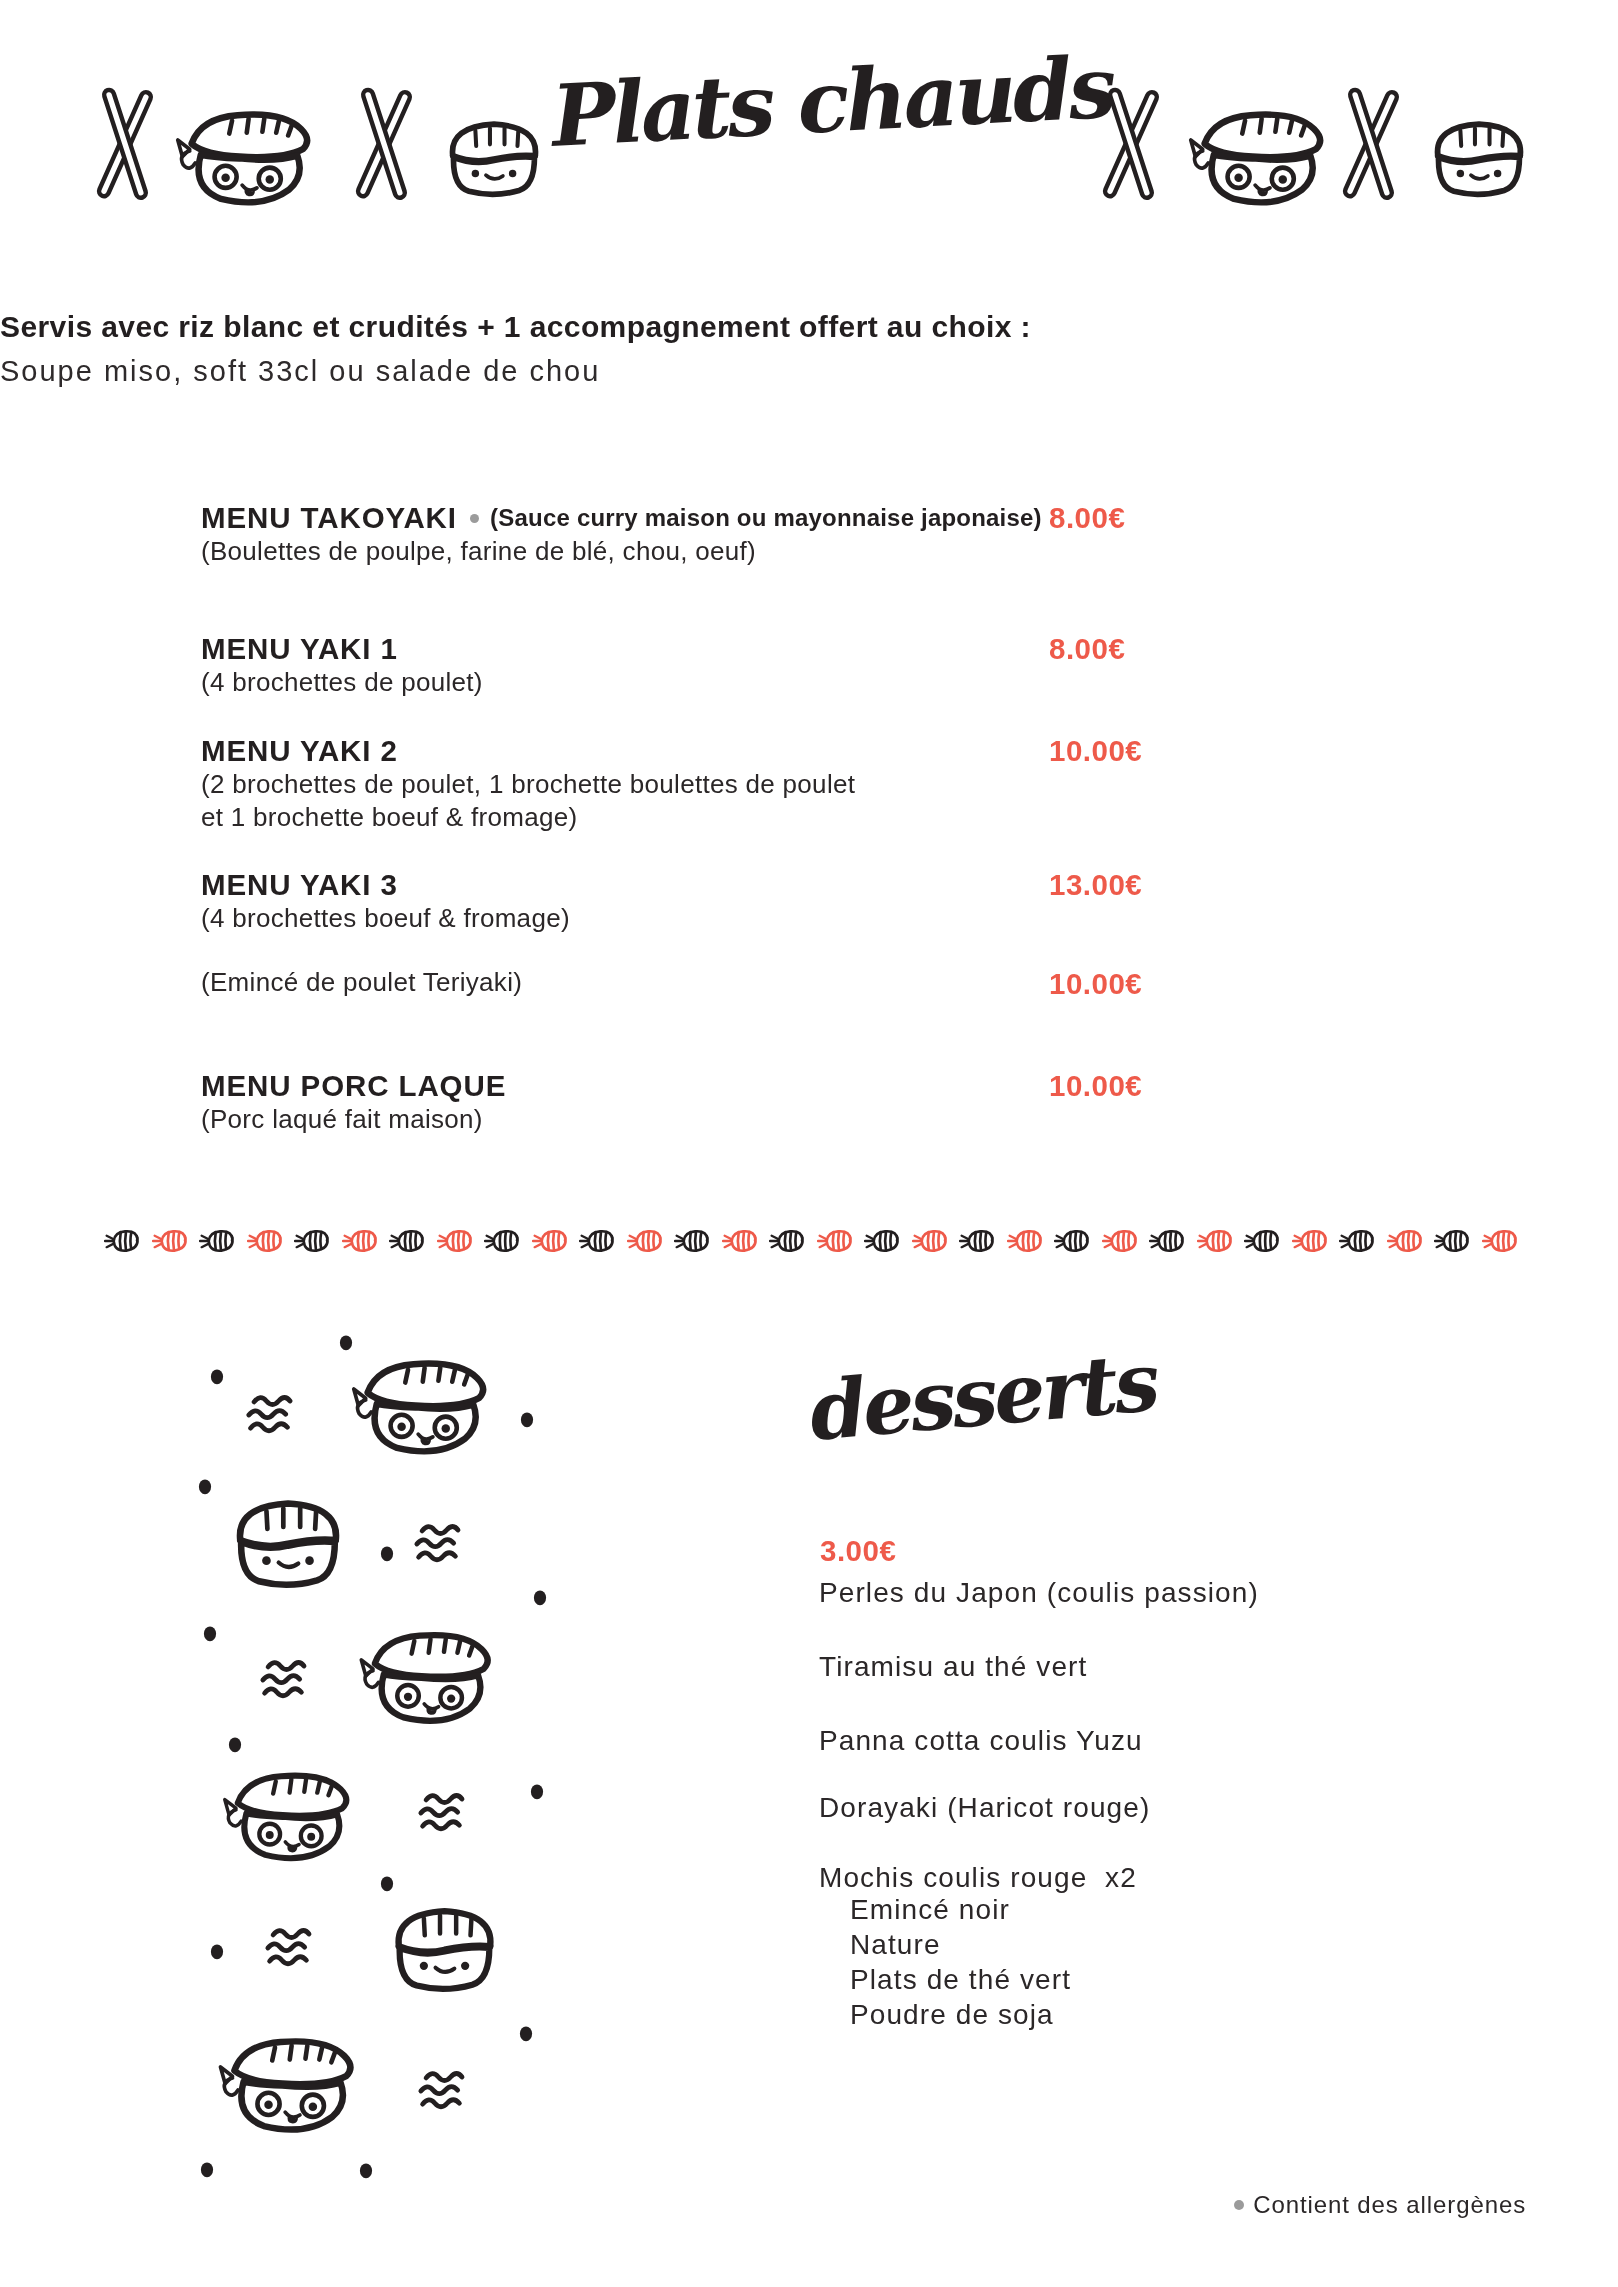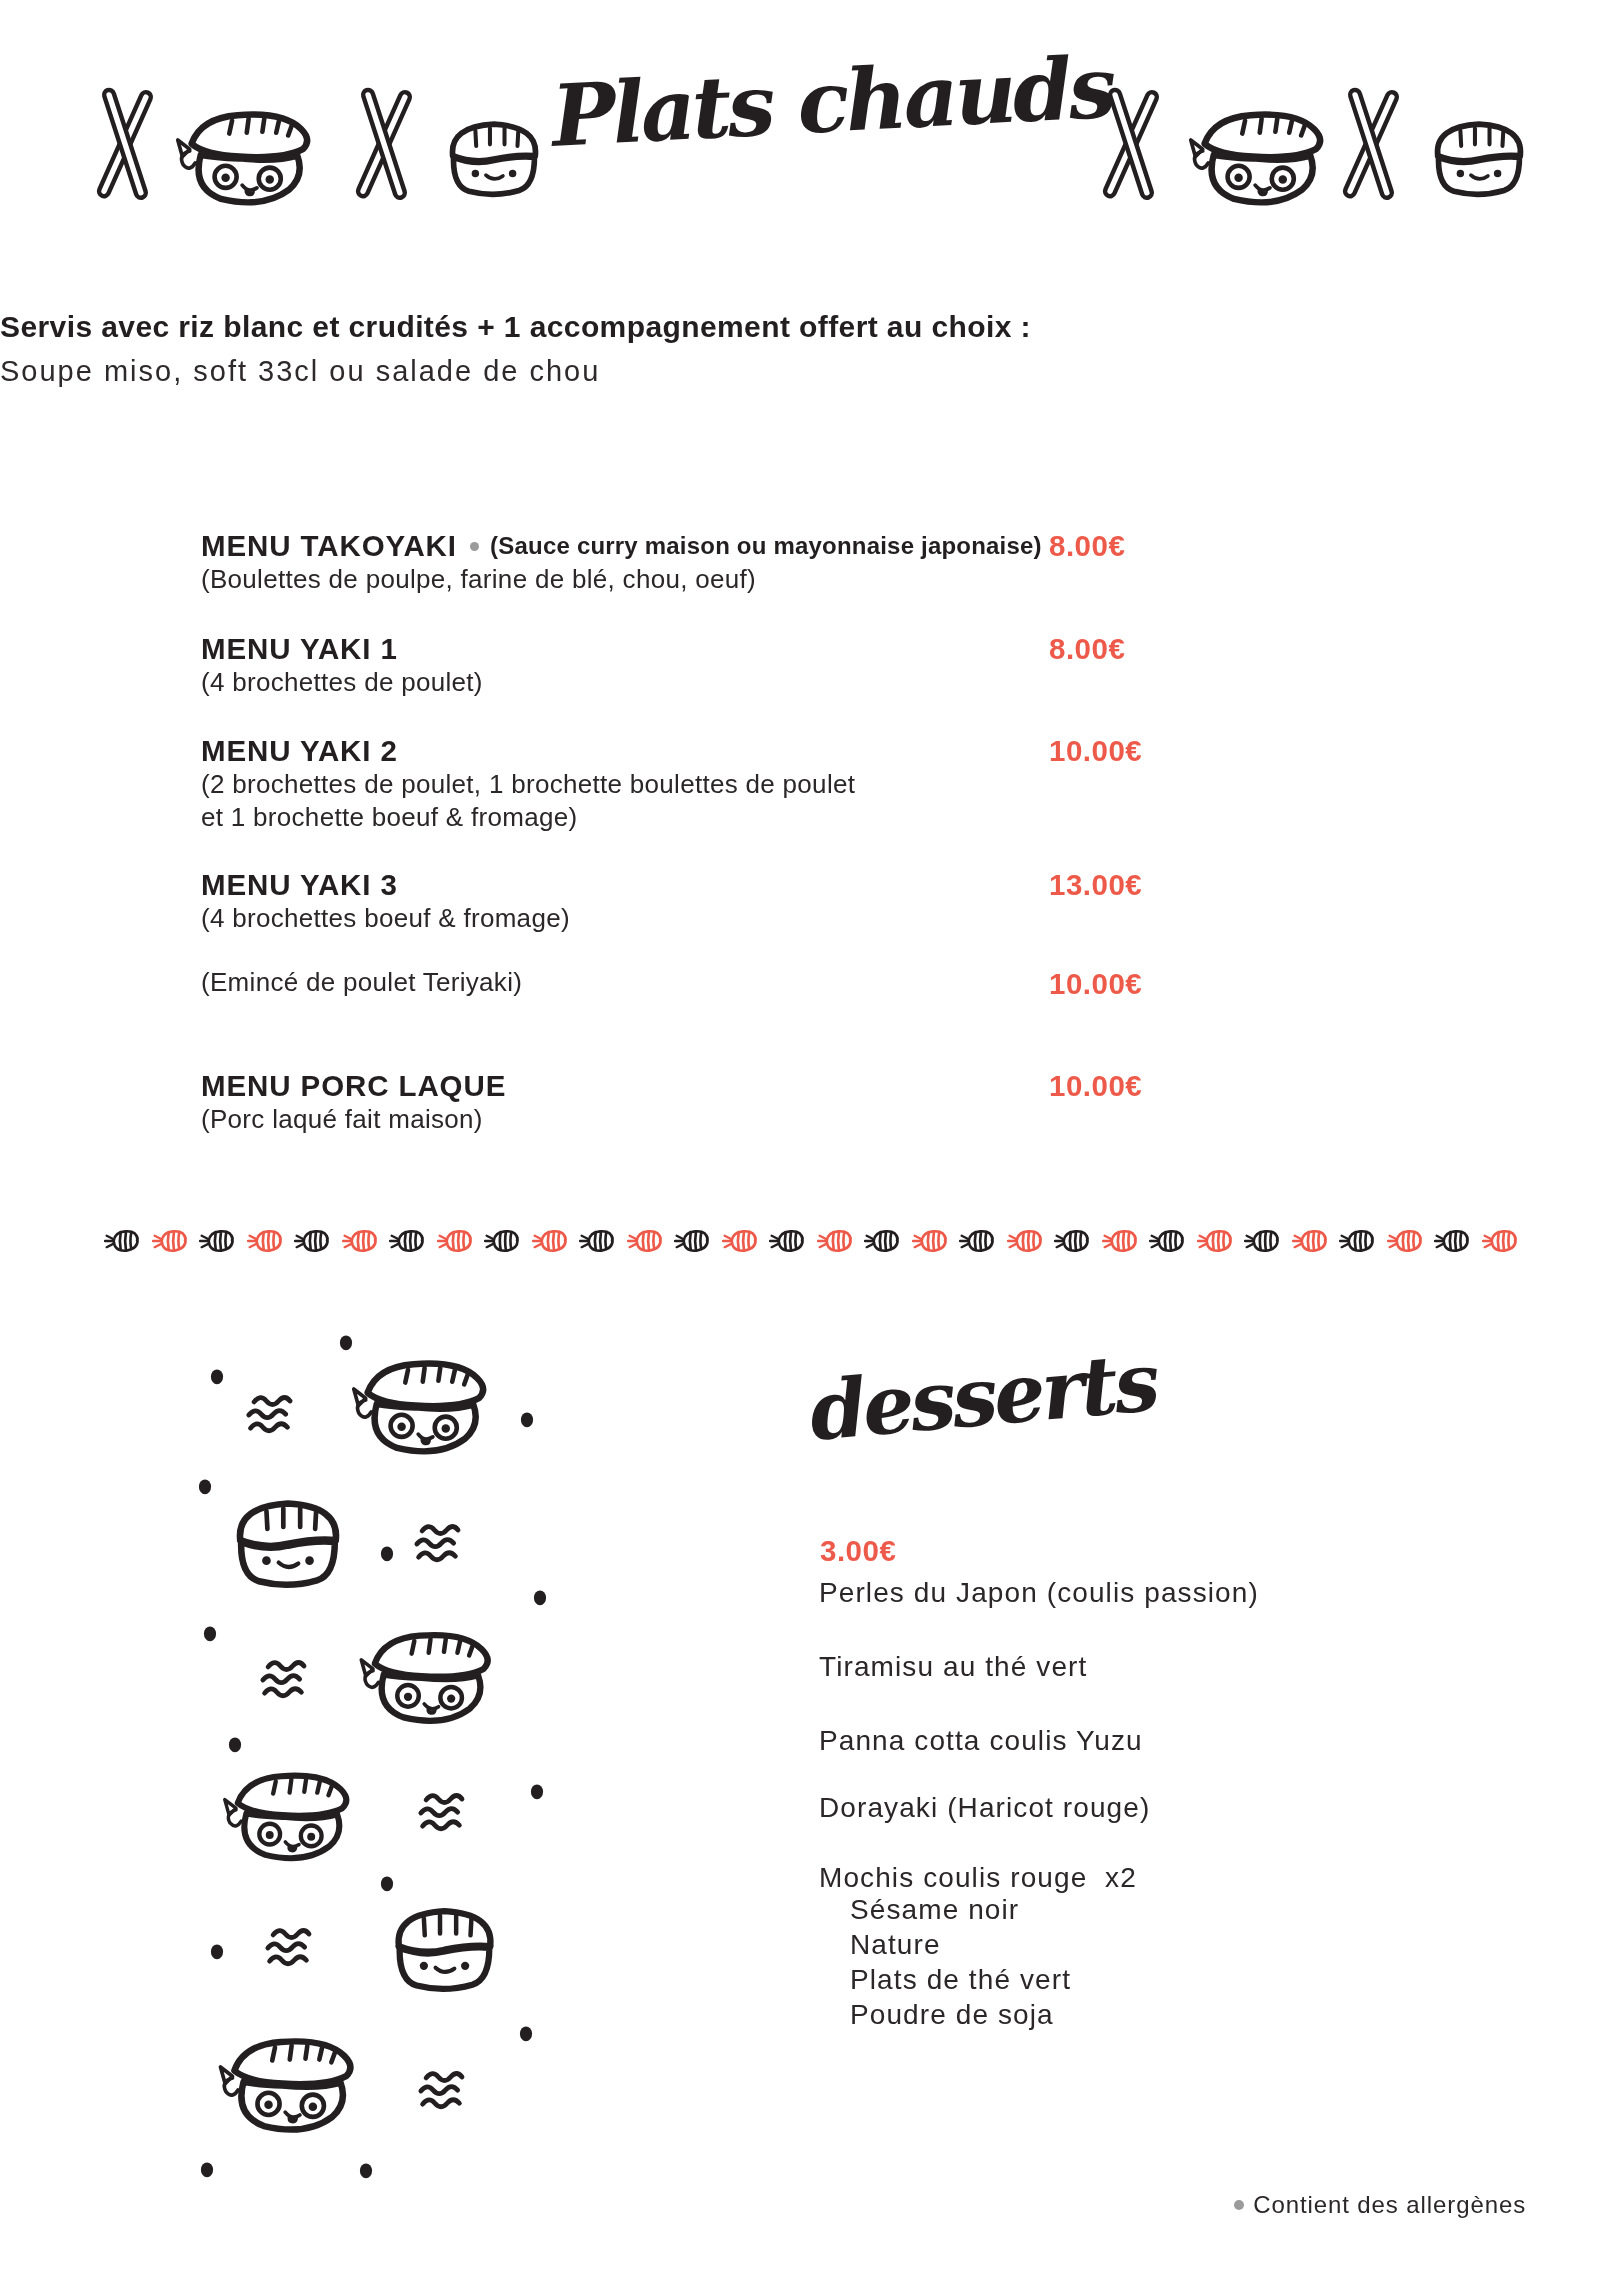--- a/index.html
+++ b/index.html
@@ -122,21 +122,21 @@
       <circle cx="86" cy="72" r="4.6" fill="#231f20"></circle>
       <path d="M53,74 q10,9 21,1" stroke="#231f20" stroke-width="4.5" fill="none" stroke-linecap="round"></path>
     </svg>
   </div>
 
   <div class="abs intro">
     <div class="intro-bold">Servis avec riz blanc et crudités + 1 accompagnement offert au choix :</div>
     <div class="intro-reg">Soupe miso, soft 33cl ou salade de chou</div>
   </div>
 
-  <div class="abs menu-item" style="top:528px">
+  <div class="abs menu-item" style="top:500px">
     <div class="menu-title-row">
       <span class="menu-name">MENU TAKOYAKI</span>
       <span class="note-dot"></span>
       <span class="menu-note">(Sauce curry maison ou mayonnaise japonaise)</span>
     </div>
     <div class="menu-desc">(Boulettes de poulpe, farine de blé, chou, oeuf)</div>
     <span class="price">8.00€</span>
   </div>
 
   <div class="abs menu-item" style="top:631px">
@@ -420,21 +420,21 @@
       </span>
     </div>
 
   <div class="abs script desserts-script" style="left:810px;top:1364px">desserts</div>
   <div class="abs dessert-price">3.00€</div>
   <div class="abs d-item" style="top:1577px">Perles du Japon (coulis passion)</div>
   <div class="abs d-item" style="top:1651px">Tiramisu au thé vert</div>
   <div class="abs d-item" style="top:1725px">Panna cotta coulis Yuzu</div>
   <div class="abs d-item" style="top:1792px">Dorayaki (Haricot rouge)</div>
   <div class="abs d-item" style="top:1862px">Mochis coulis rouge  x2</div>
-  <div class="abs d-sub" style="top:1894px">Sésame noir</div>
+  <div class="abs d-sub" style="top:1894px">Emincé noir</div>
   <div class="abs d-sub" style="top:1929px">Nature</div>
   <div class="abs d-sub" style="top:1964px">Plats de thé vert</div>
   <div class="abs d-sub" style="top:1999px">Poudre de soja</div>
 
   <div id="doodles">
       <div class="doodle" style="left: 339px; top: 1335px; width: 14px; height: 15.7px;">
         <svg width="14" height="15.7" viewBox="0 0 16 18">
           <ellipse cx="8" cy="9" rx="7" ry="8.5" fill="#231f20"></ellipse>
         </svg>
       </div>

